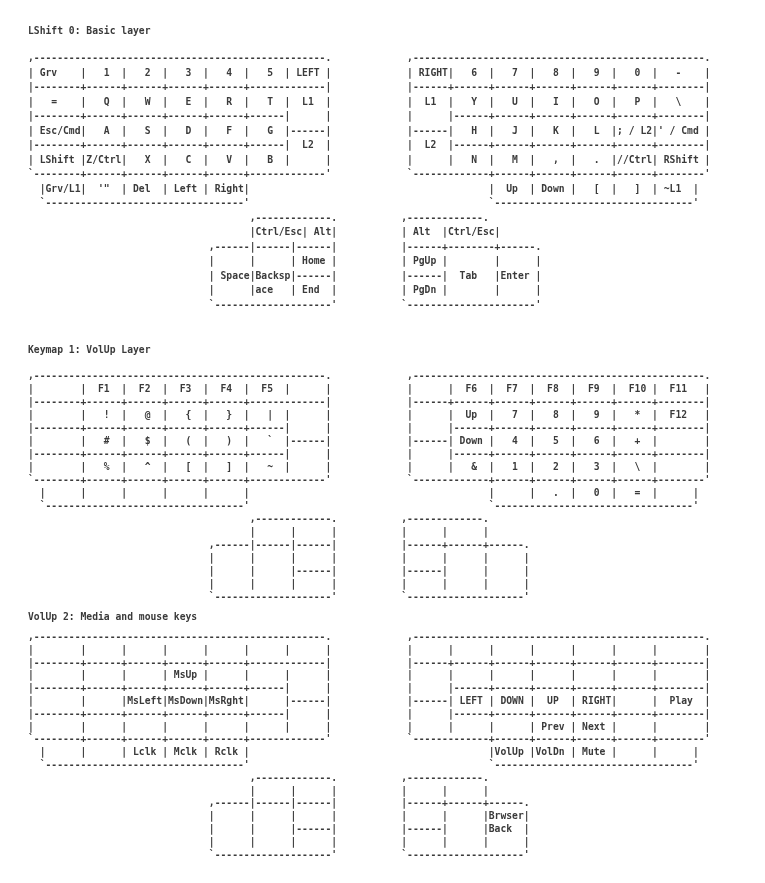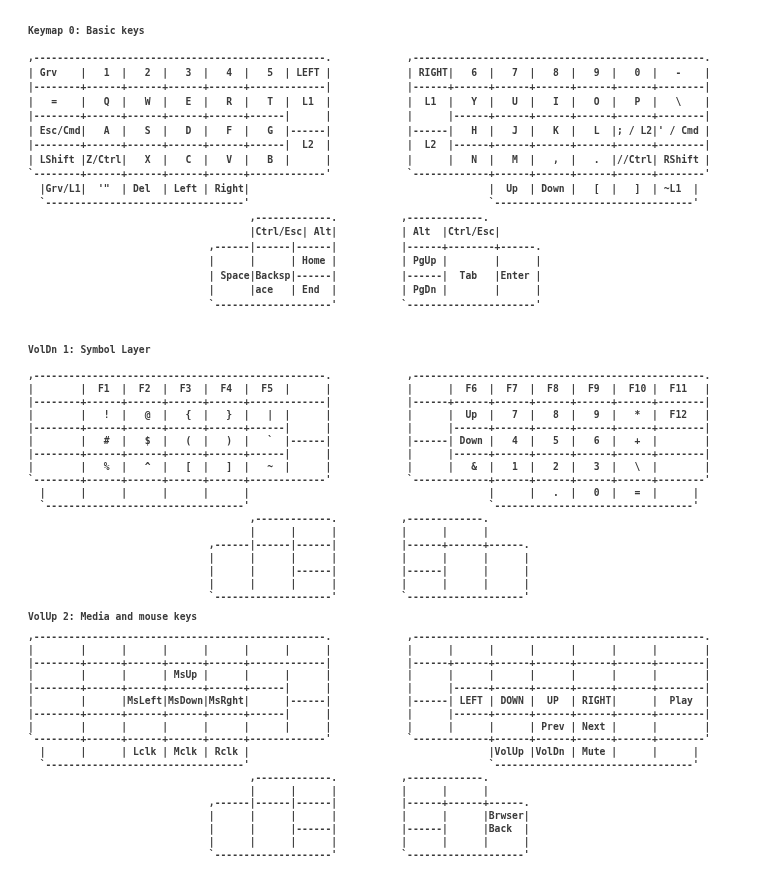--- a/index.html
+++ b/index.html
@@ -38,41 +38,41 @@
   .title1 { top: 344px; }
   .art1   { top: 369px; line-height: 13px; }
   .title2 { top: 611px; }
   .art2   { top: 631px; line-height: 12.8px; }
 </style>
 </head>
 <body style="background: rgb(255, 255, 255);">
 
 <main>
 
-  <h2 class="km-title title0">Keymap 0: Basic keys</h2>
+  <h2 class="km-title title0">LShift 0: Basic layer</h2>
   <pre class="km-art art0">,--------------------------------------------------.             ,--------------------------------------------------.
 | Grv    |   1  |   2  |   3  |   4  |   5  | LEFT |             | RIGHT|   6  |   7  |   8  |   9  |   0  |   -    |
 |--------+------+------+------+------+-------------|             |------+------+------+------+------+------+--------|
 |   =    |   Q  |   W  |   E  |   R  |   T  |  L1  |             |  L1  |   Y  |   U  |   I  |   O  |   P  |   \    |
 |--------+------+------+------+------+------|      |             |      |------+------+------+------+------+--------|
 | Esc/Cmd|   A  |   S  |   D  |   F  |   G  |------|             |------|   H  |   J  |   K  |   L  |; / L2|' / Cmd |
 |--------+------+------+------+------+------|  L2  |             |  L2  |------+------+------+------+------+--------|
 | LShift |Z/Ctrl|   X  |   C  |   V  |   B  |      |             |      |   N  |   M  |   ,  |   .  |//Ctrl| RShift |
 `--------+------+------+------+------+-------------'             `-------------+------+------+------+------+--------'
   |Grv/L1|  '"  | Del  | Left | Right|                                         |  Up  | Down |   [  |   ]  | ~L1  |
   `----------------------------------'                                         `----------------------------------'
                                       ,-------------.           ,-------------.
                                       |Ctrl/Esc| Alt|           | Alt  |Ctrl/Esc|
                                ,------|------|------|           |------+--------+------.
                                |      |      | Home |           | PgUp |        |      |
                                | Space|Backsp|------|           |------|  Tab   |Enter |
                                |      |ace   | End  |           | PgDn |        |      |
                                `--------------------'           `----------------------'</pre>
 
-  <h2 class="km-title title1">VolDn 1: Symbol Layer</h2>
+  <h2 class="km-title title1">Keymap 1: VolUp Layer</h2>
   <pre class="km-art art1">,--------------------------------------------------.             ,--------------------------------------------------.
 |        |  F1  |  F2  |  F3  |  F4  |  F5  |      |             |      |  F6  |  F7  |  F8  |  F9  |  F10 |  F11   |
 |--------+------+------+------+------+-------------|             |------+------+------+------+------+------+--------|
 |        |   !  |   @  |   {  |   }  |   |  |      |             |      |  Up  |   7  |   8  |   9  |   *  |  F12   |
 |--------+------+------+------+------+------|      |             |      |------+------+------+------+------+--------|
 |        |   #  |   $  |   (  |   )  |   `  |------|             |------| Down |   4  |   5  |   6  |   +  |        |
 |--------+------+------+------+------+------|      |             |      |------+------+------+------+------+--------|
 |        |   %  |   ^  |   [  |   ]  |   ~  |      |             |      |   &amp;  |   1  |   2  |   3  |   \  |        |
 `--------+------+------+------+------+-------------'             `-------------+------+------+------+------+--------'
   |      |      |      |      |      |                                         |      |   .  |   0  |   =  |      |

